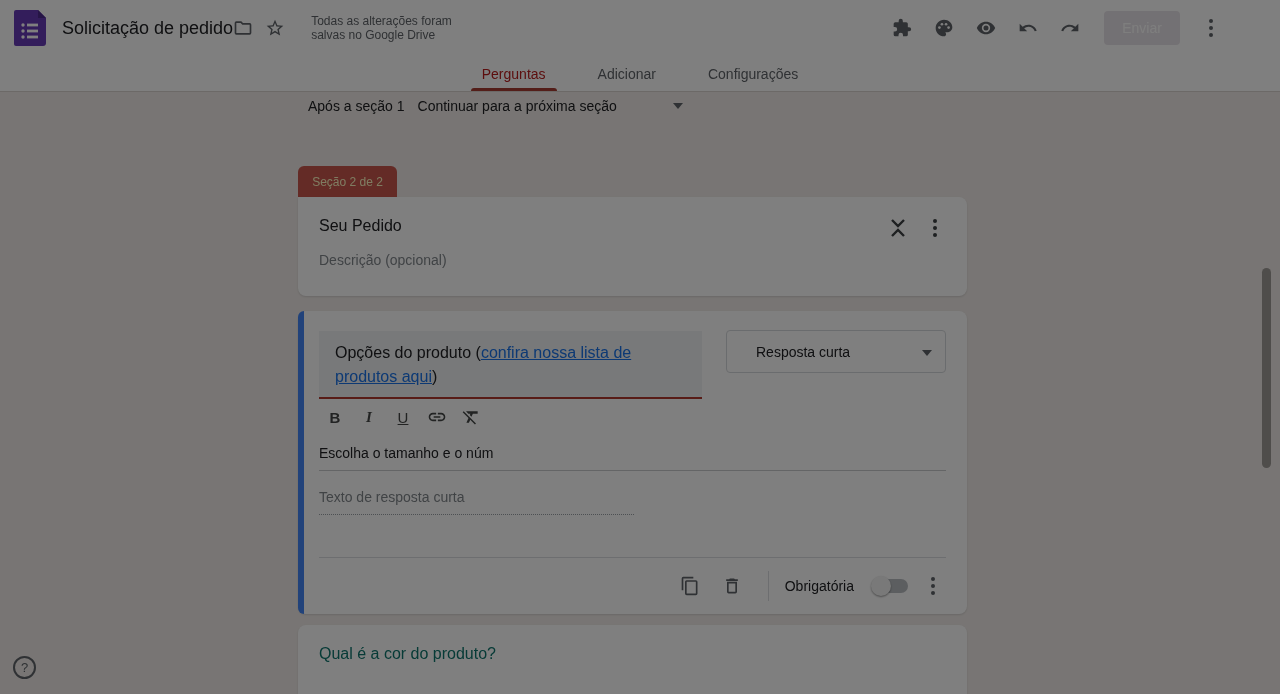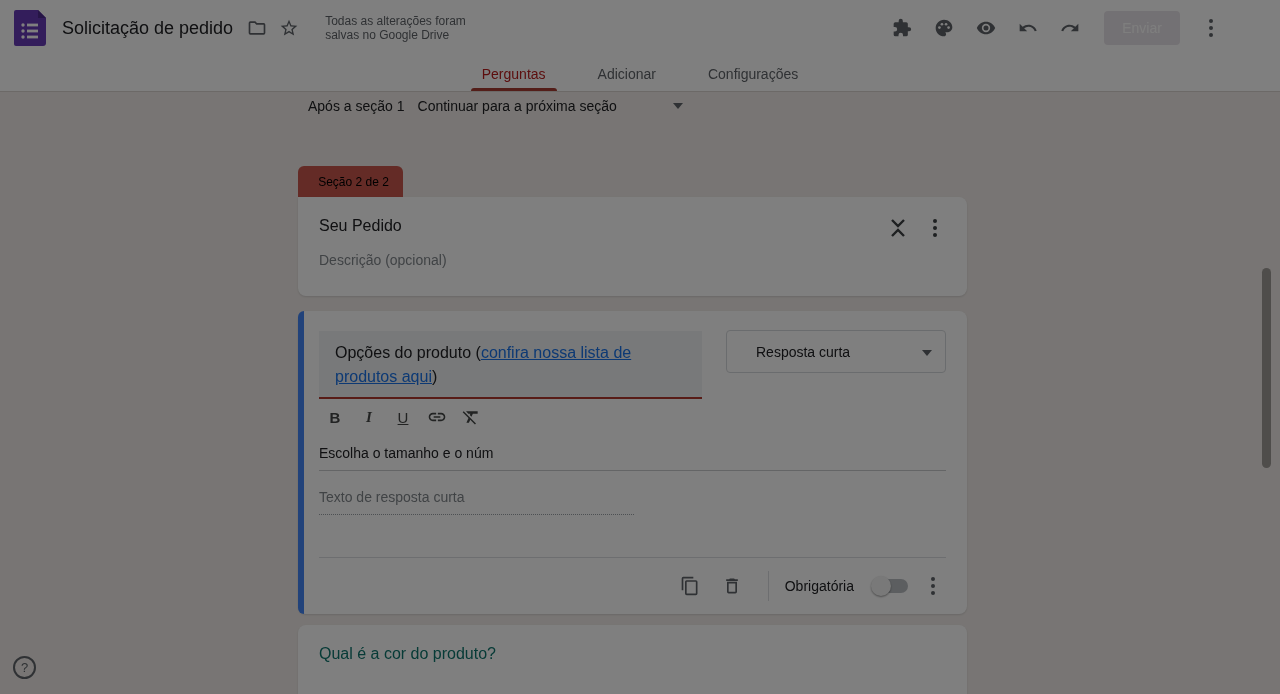--- a/index.html
+++ b/index.html
@@ -3,21 +3,21 @@
 <meta charset="utf-8">
 <style>
   html,body{margin:0;padding:0;background:#3a3a3a;}
   .stage{position:relative;width:1280px;height:694px;overflow:hidden;
          font-family:"Liberation Sans",sans-serif;background:#f0ebe8;}
 
   
   .topbar{position:absolute;top:0;left:0;right:0;height:56px;background:#fff;
           display:flex;align-items:center;padding:0 62px 0 14px;box-sizing:border-box;}
   .logo{width:32px;height:36px;flex:0 0 auto;margin-right:16px;cursor:pointer;}
-  .doc-title{font-size:18px;color:#202124;margin-right:14px;white-space:nowrap;}
+  .doc-title{font-size:18px;color:#202124;white-space:nowrap;}
   .tb-ico{width:20px;height:20px;fill:#5f6368;flex:0 0 auto;cursor:pointer;}
   .folder{margin-right:12px;}
   .star{margin-right:26px;}
   .save-status{font-size:12px;line-height:14px;color:#5f6368;width:165px;}
   .tb-right{margin-left:auto;display:flex;align-items:center;}
   .tb-icons{display:flex;gap:22px;align-items:center;margin-right:24px;}
   .send-btn{width:76px;height:34px;border:none;border-radius:4px;background:#e7e3e8;
             color:#fdfdfd;font-size:14px;font-family:inherit;margin-right:24px;cursor:pointer;}
   .kebab{width:14px;height:20px;fill:#5f6368;cursor:pointer;}
 
@@ -36,22 +36,22 @@
 
   .after-row{position:absolute;left:308px;top:6px;display:flex;align-items:center;
              font-size:14px;color:#202124;cursor:default;}
   .after-row .sel-val{margin-left:13px;cursor:pointer;}
   .after-row .caret{margin-left:56px;cursor:pointer;}
 
   .caret{width:0;height:0;border-left:5px solid transparent;border-right:5px solid transparent;
          border-top:6px solid #5f6368;display:inline-block;}
 
   .badge{position:absolute;left:298px;top:74px;width:99px;height:31px;background:#c8564c;
-         border-radius:6px 6px 0 0;color:#000000;font-size:12px;display:flex;align-items:center;
-         justify-content:center;padding-left:6px;}
+         border-radius:6px 6px 0 0;color:#fef9c3;font-size:12px;display:flex;align-items:center;
+         justify-content:center;}
 
   .card{position:absolute;left:298px;width:669px;background:#fff;border-radius:8px;
         box-sizing:border-box;box-shadow:0 1px 2px rgba(0,0,0,.12);}
   .section-card{top:105px;height:99px;border-radius:0 8px 8px 8px;padding:20px 21px;}
   .section-title{font-size:16px;color:#202124;}
   .section-desc{font-size:14px;color:#80868b;margin-top:17px;cursor:text;}
   .sec-icons{position:absolute;top:20px;right:25px;display:flex;align-items:center;gap:20px;}
   .sec-icons svg{cursor:pointer;}
 
   .question-card{top:219px;height:303px;}

